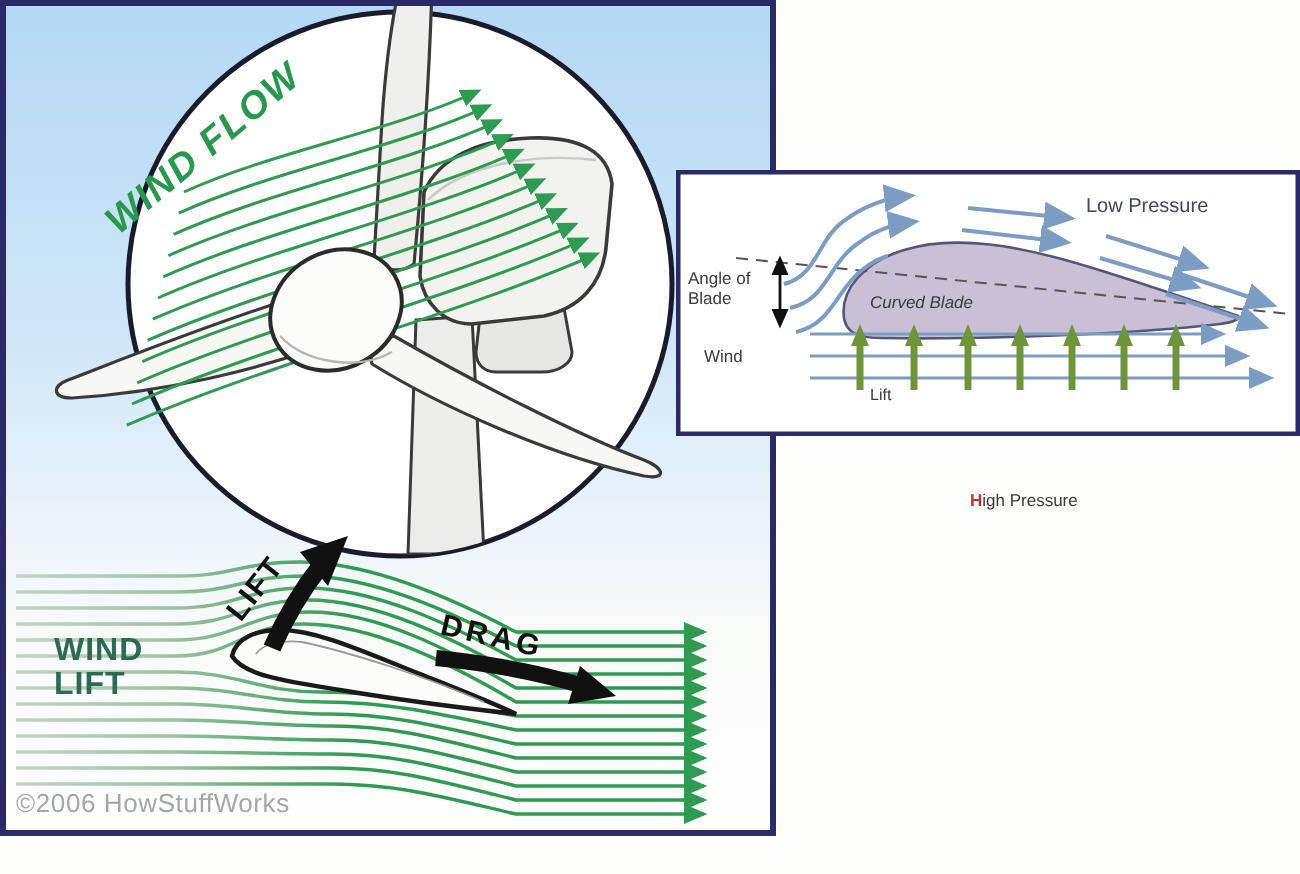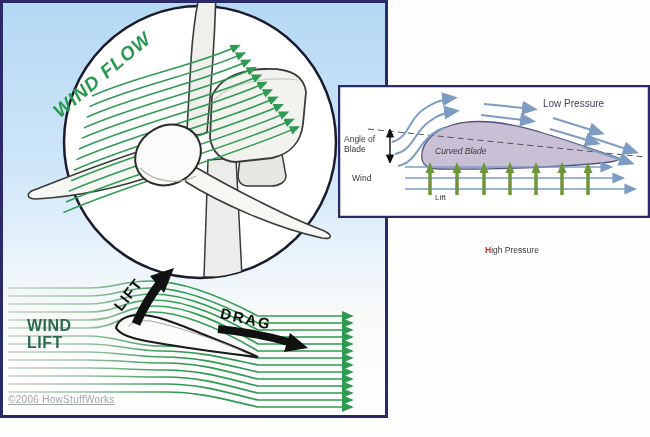--- a/index.html
+++ b/index.html
@@ -7,21 +7,21 @@
   #stage{position:relative;width:650px;height:437px;background:#fdfdfc;overflow:hidden;border-right:1px solid #e0e0e0;}
   .abs{position:absolute;}
   
   #main-panel{left:0;top:0;width:388px;height:418px;z-index:1;}
   #main-panel svg{position:absolute;left:0;top:0;}
   .lbl{position:absolute;white-space:nowrap;}
   .windflow-diag{left:42px;top:64px;transform:rotate(-40deg);font-size:19px;font-weight:bold;font-style:italic;letter-spacing:1px;color:#28984e;}
   .windflow-bottom{left:27px;top:317px;font-size:16px;font-weight:bold;color:#2c6b51;line-height:17px;letter-spacing:0.5px;}
   .lift-label{left:110px;top:286px;transform:rotate(-52deg);font-size:15px;font-weight:bold;color:#111;letter-spacing:1px;}
   .drag-label{left:220px;top:310px;transform:rotate(13deg);font-size:15px;font-weight:bold;color:#111;letter-spacing:2px;}
-  .copyright{left:8px;top:394px;font-size:10px;color:#a3a7a8;letter-spacing:0.3px;text-decoration:underline;}
+  .copyright{left:8px;top:394px;font-size:13px;color:#a3a7a8;letter-spacing:0.3px;}
   
   #inset-panel{left:338px;top:85px;width:312px;height:133px;z-index:2;}
   #inset-panel svg{position:absolute;left:0;top:0;}
   .ins{font-size:8.5px;color:#3a3a3a;}
   .low-pressure{left:205px;top:13px;font-size:10px;color:#3f4468;}
   .aoa{left:6px;top:49px;width:44px;text-align:left;line-height:10px;white-space:normal;}
   .curved-blade{left:97px;top:61px;font-style:italic;}
   .wind-ins{left:14px;top:88px;}
   .lift-ins{left:97px;top:108px;font-size:8px;}
   .high-pressure{left:147px;top:122px;margin-top:38px;}

